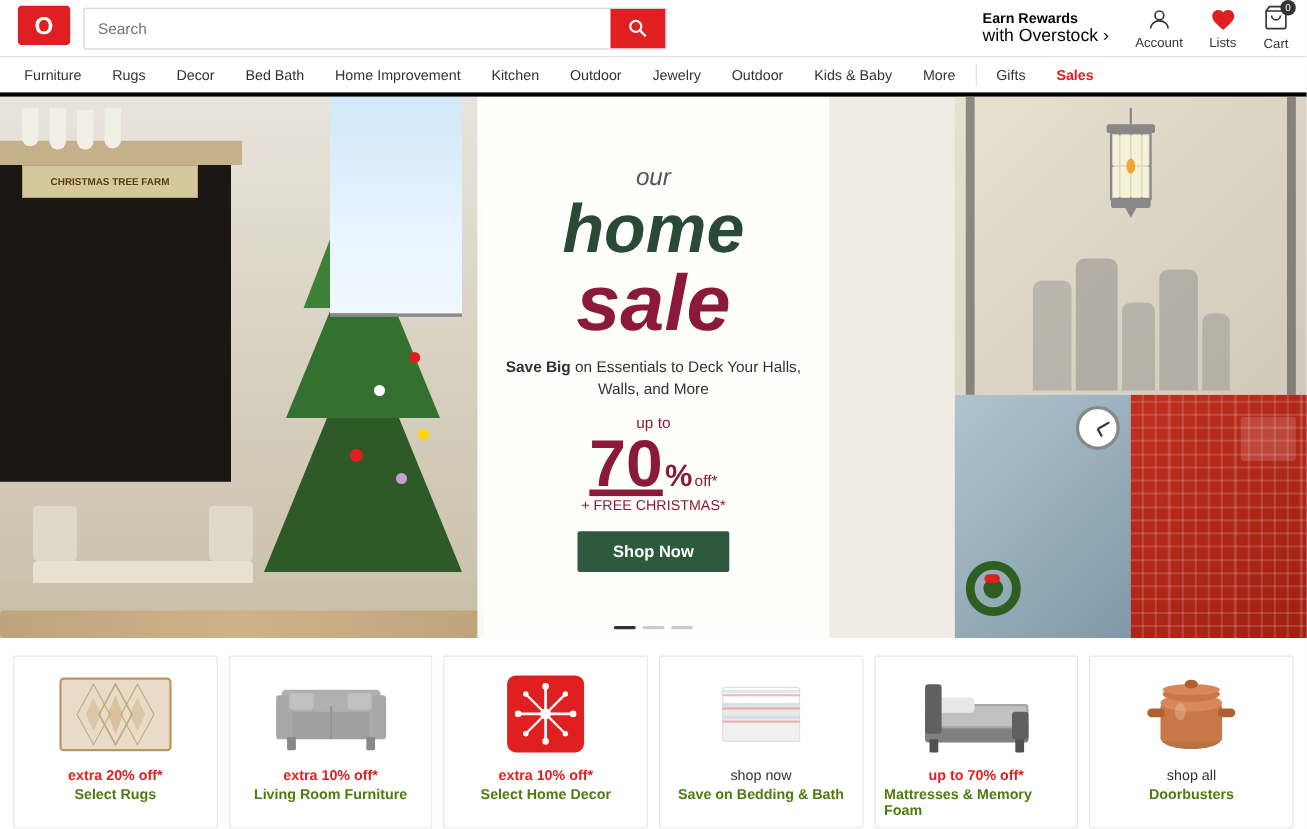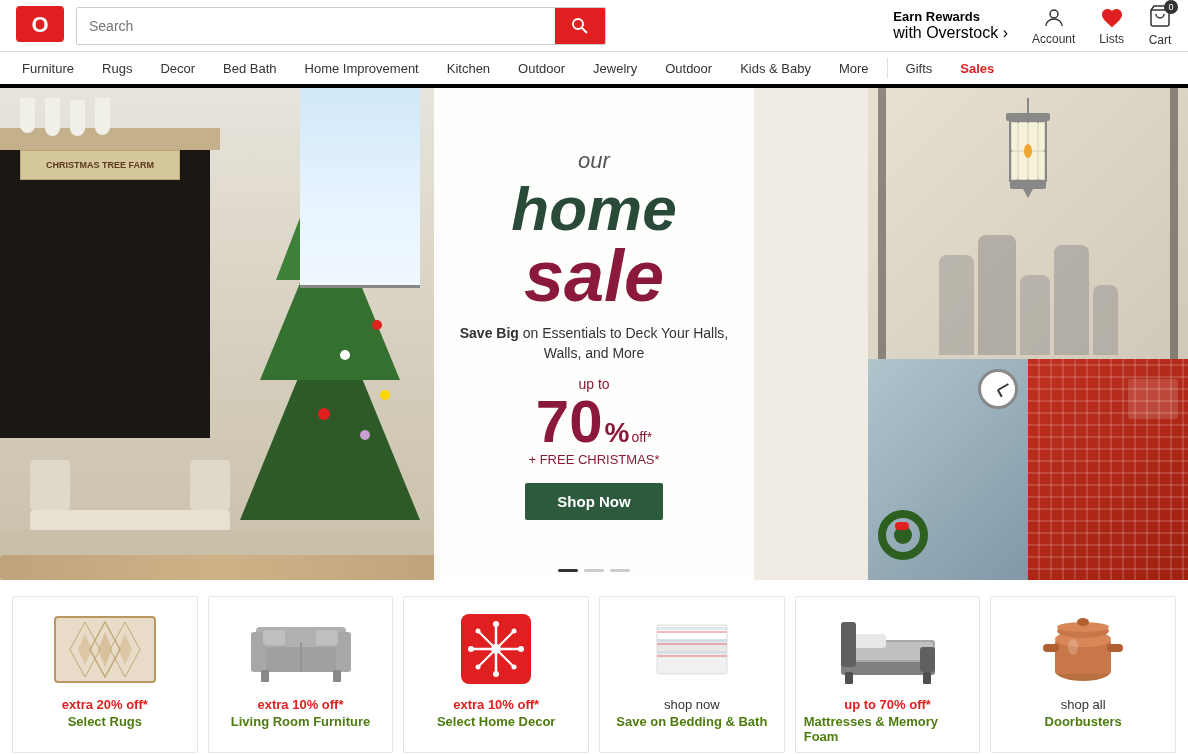--- a/index.html
+++ b/index.html
@@ -188,20 +188,21 @@
       font-size: 14px;
       color: #8b1a3a;
       margin-top: 8px;
       text-align: center;
     }
     .hero-percent {
       font-size: 60px;
       font-weight: bold;
       color: #8b1a3a;
       line-height: 1;
+      text-decoration: underline;
     }
     .hero-free-ship {
       font-size: 13px;
       color: #8b1a3a;
       margin-bottom: 16px;
     }
     .hero-shop-btn {
       background: #2d5a3d;
       color: #fff;
       border: none;

